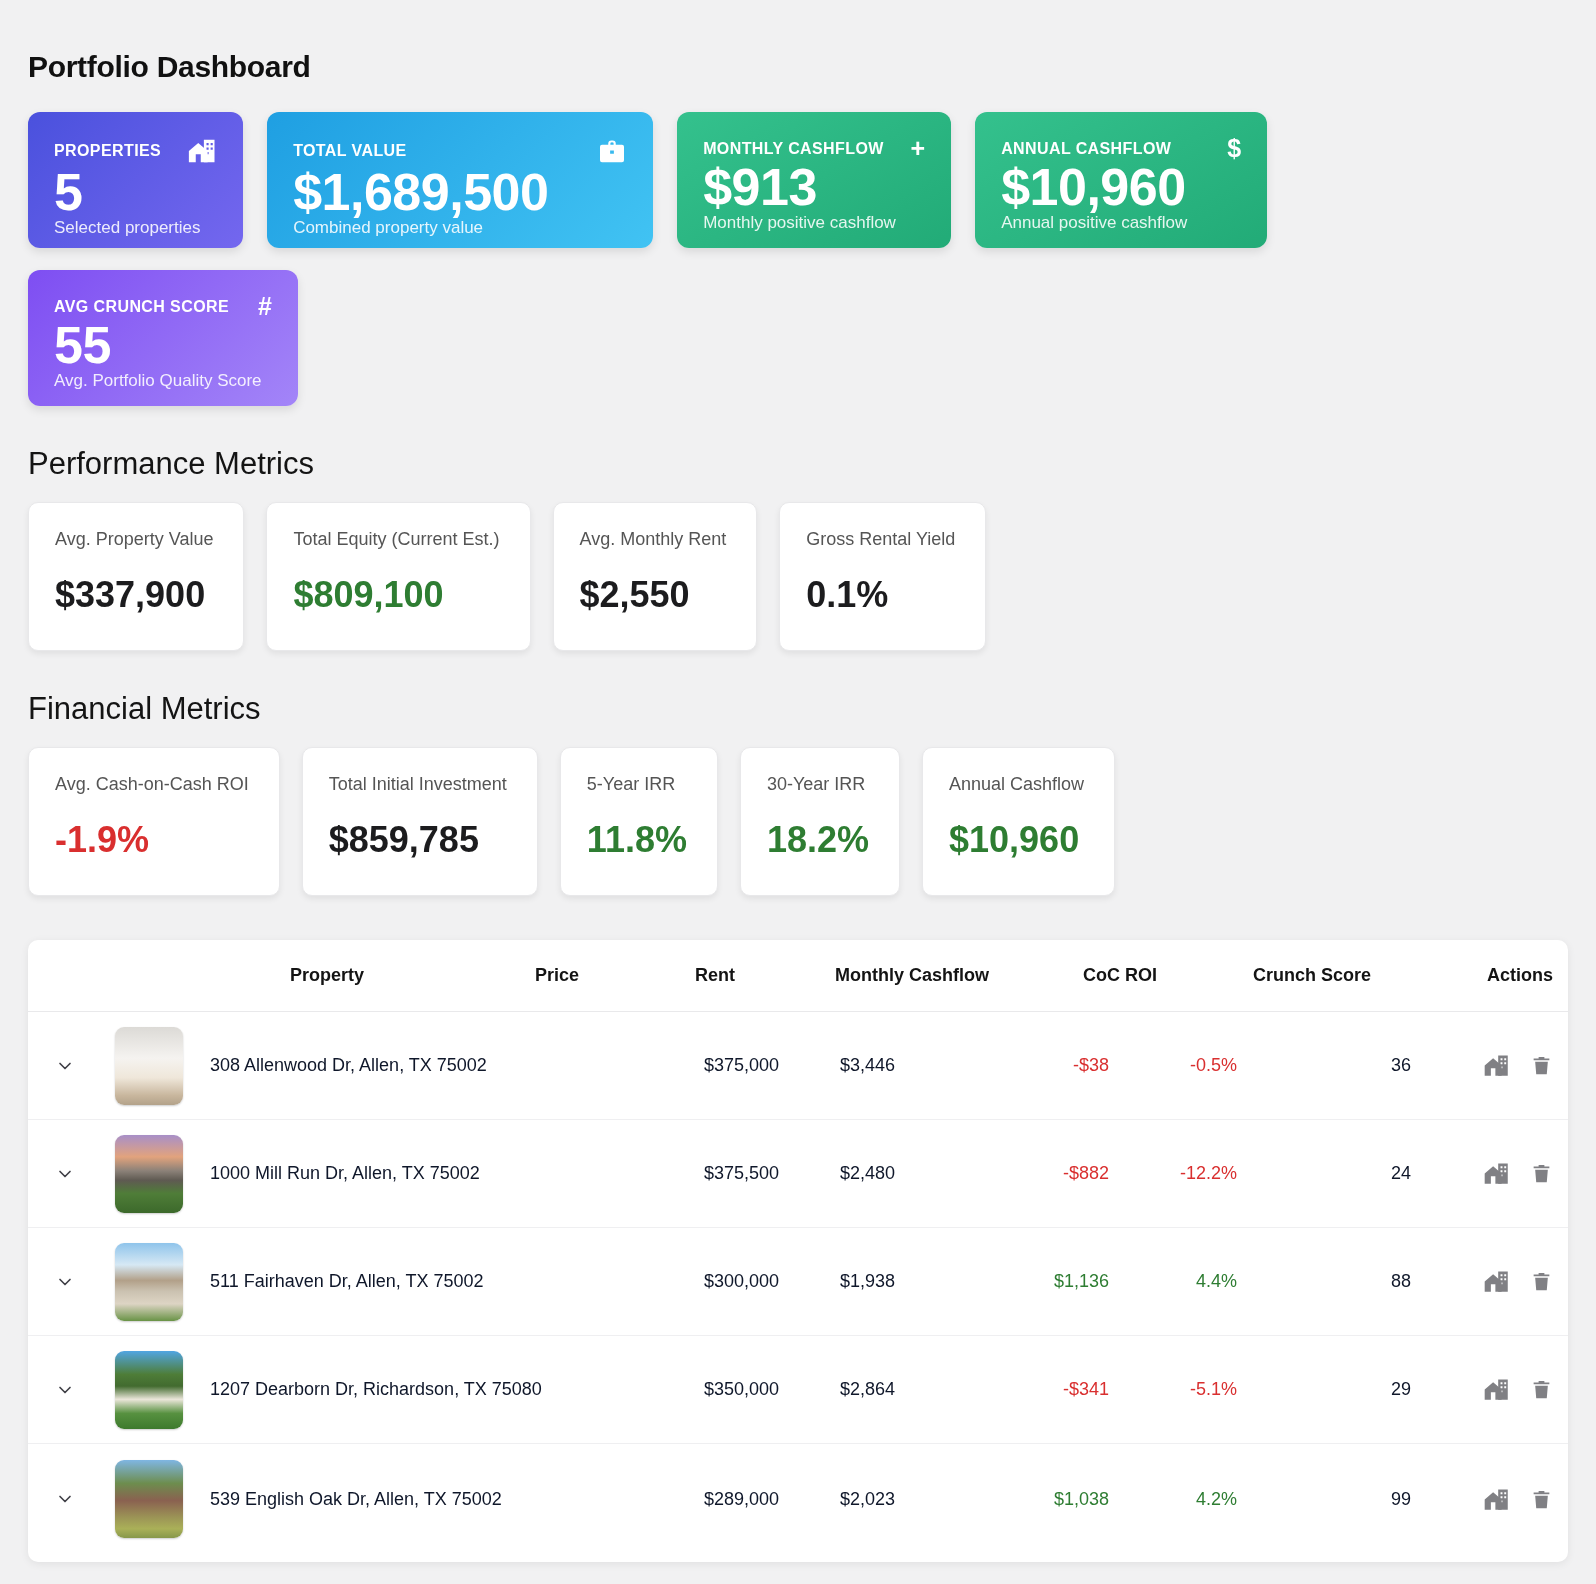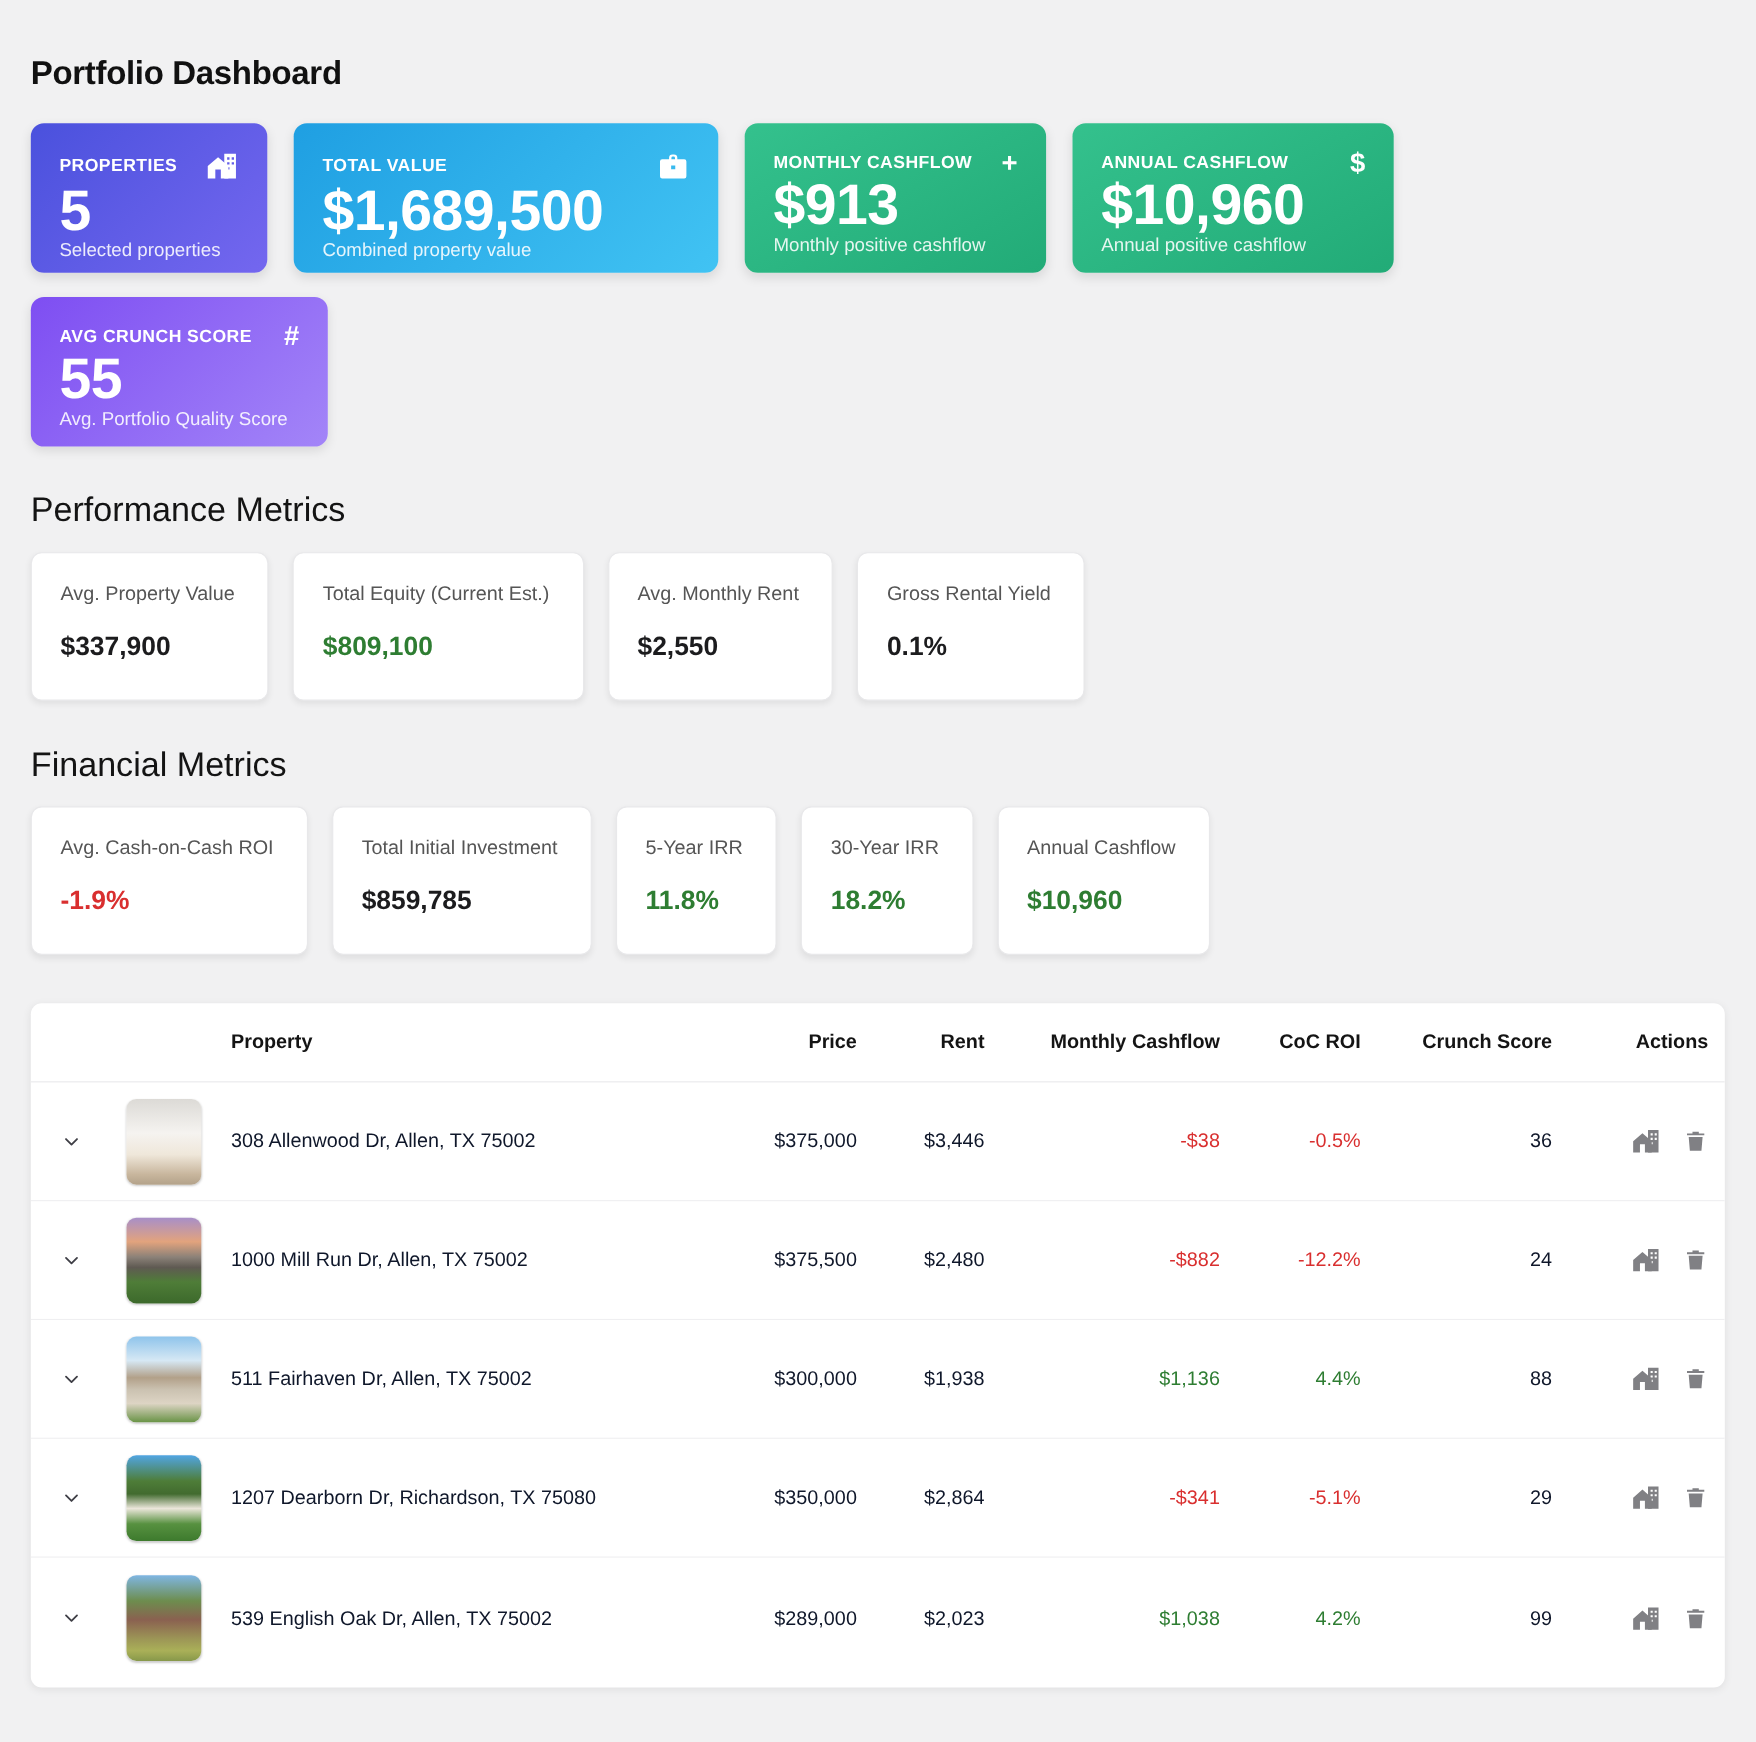--- a/index.html
+++ b/index.html
@@ -34,35 +34,35 @@
   .c-crunch     { background:linear-gradient(135deg,#7e4ef2 0%,#a385f8 100%); min-width:270px; }
 
   
   .section-heading { font-size:31px; font-weight:500; color:#141414; margin-top:40px; }
   .mcards { display:flex; gap:22px; margin-top:20px; }
   .mcard {
     background:#fff; border:1px solid #e8e8ea; border-radius:10px;
     padding:26px 30px 34px 26px; box-shadow:0 3px 6px rgba(0,0,0,.07);
   }
   .mcard-label { font-size:18px; color:#555; white-space:nowrap; }
-  .mcard-value { font-size:24px; font-weight:600; margin-top:24px; color:#1c1c1e; }
+  .mcard-value { font-size:36px; font-weight:600; margin-top:24px; color:#1c1c1e; }
   .val-pos { color:#2e7d32 !important; }
   .val-neg { color:#d92f2f !important; }
 
   
   .ptable {
     margin-top:44px; background:#fff; border-radius:10px; overflow:hidden;
     box-shadow:0 2px 8px rgba(0,0,0,.07);
   }
   .trow {
     display:grid;
     grid-template-columns:74px 94px minmax(0,1fr) 122px 116px 214px 128px 174px 142px;
     align-items:center;
   }
-  .thead { height:72px; border-bottom:1px solid #e9e9eb; }
+  .thead { height:72px; border-bottom:1px solid #e9e9eb;gap:40px; }
   .thead .cell { font-size:18px; font-weight:600; color:#141414; }
   .tbody-row { height:108px; border-bottom:1px solid #efeff1; }
   .tbody-row:last-child { border-bottom:none; height:118px; padding-bottom:8px; }
   .cell { font-size:18px; color:#0f172a; }
   .cell.num { text-align:right; padding-right:15px; }
   .cell.addr { padding-left:14px; }
   .cell.chev { display:flex; justify-content:center; }
   .chev-btn { width:26px; height:26px; border:none; background:transparent; color:#3f3f46; cursor:pointer; display:flex; align-items:center; justify-content:center; }
   .chev-btn svg { width:20px; height:20px; }
   .thumb-wrap { display:flex; justify-content:center; }

